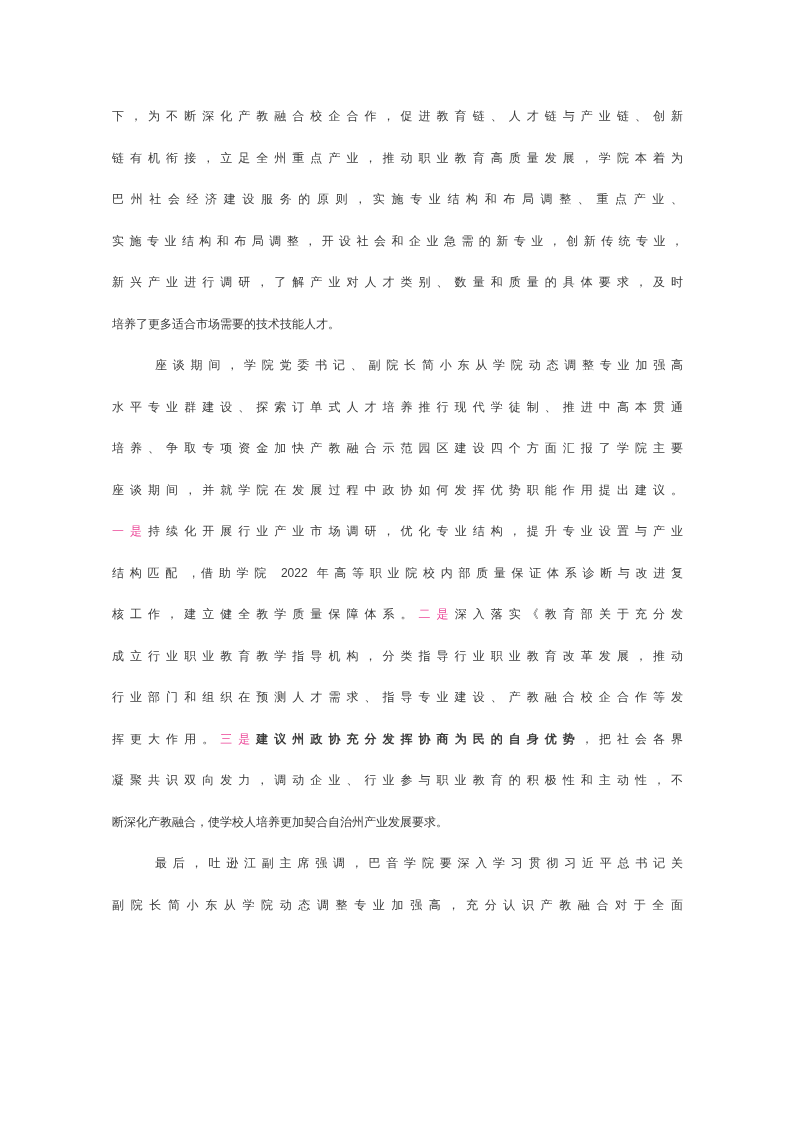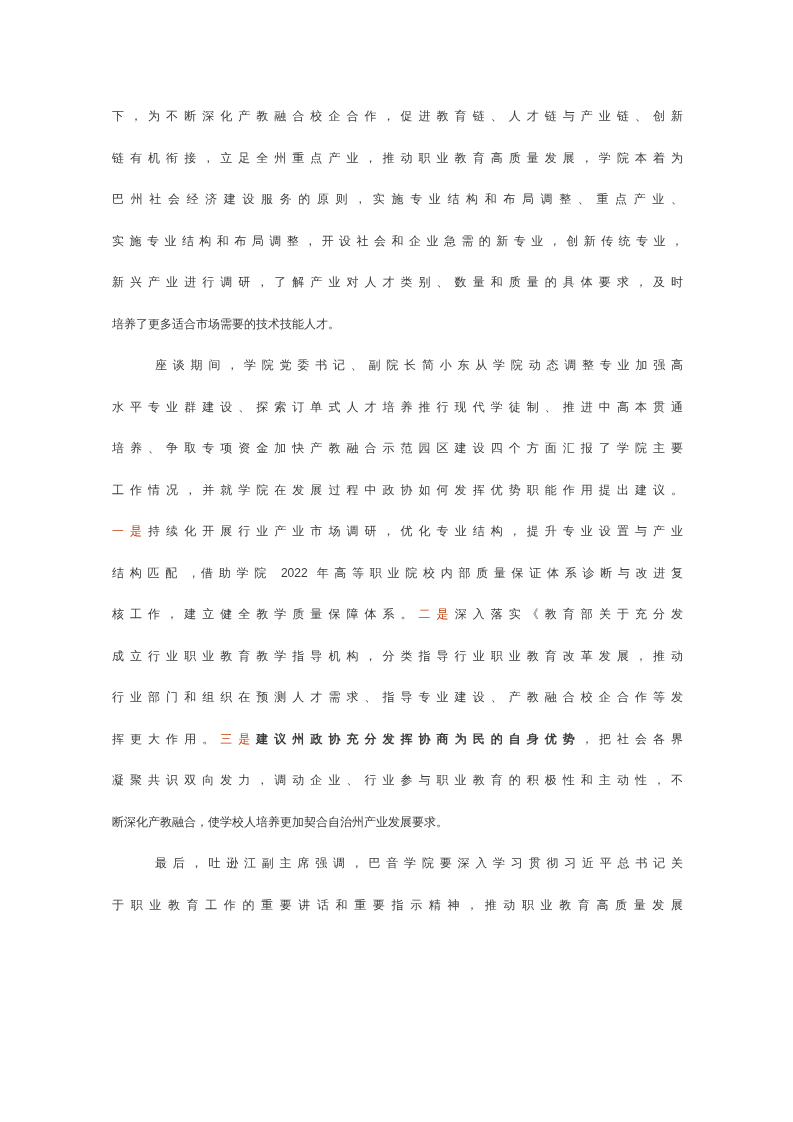--- a/index.html
+++ b/index.html
@@ -32,21 +32,21 @@
     overflow: hidden;
     white-space: normal;
   }
   .text-line.end {
     text-align-last: left;
   }
   .text-line.indent {
     padding-left: 43px;
   }
   .seg-red {
-    color: #c2410c;
+    color: #ec4899;
   }
   .seg-bold {
     font-weight: bold;
   }
 </style>
 </head>
 <body>
 
 <div id="page">
   <div id="doc-body">
@@ -55,28 +55,28 @@
         <div class="text-line"><span class="">链有机衔接，立足全州重点产业，推动职业教育高质量发展，学院本着为</span></div>
         <div class="text-line"><span class="">巴州社会经济建设服务的原则，实施专业结构和布局调整、重点产业、</span></div>
         <div class="text-line"><span class="">实施专业结构和布局调整，开设社会和企业急需的新专业，创新传统专业，</span></div>
         <div class="text-line"><span class="">新兴产业进行调研，了解产业对人才类别、数量和质量的具体要求，及时</span></div>
         <div class="text-line end"><span class="">培养了更多适合市场需要的技术技能人才。</span></div>
       </div>
       <div class="paragraph">
         <div class="text-line indent"><span class="">座谈期间，学院党委书记、副院长简小东从学院动态调整专业加强高</span></div>
         <div class="text-line"><span class="">水平专业群建设、探索订单式人才培养推行现代学徒制、推进中高本贯通</span></div>
         <div class="text-line"><span class="">培养、争取专项资金加快产教融合示范园区建设四个方面汇报了学院主要</span></div>
-        <div class="text-line"><span class="">工作情况，并就学院在发展过程中政协如何发挥优势职能作用提出建议。</span></div>
+        <div class="text-line"><span class="">座谈期间，并就学院在发展过程中政协如何发挥优势职能作用提出建议。</span></div>
         <div class="text-line"><span class="seg-red ">一是</span><span class="">持续化开展行业产业市场调研，优化专业结构，提升专业设置与产业</span></div>
         <div class="text-line"><span class="">结构匹配 ,借助学院 2022 年高等职业院校内部质量保证体系诊断与改进复</span></div>
         <div class="text-line"><span class="">核工作，建立健全教学质量保障体系。</span><span class="seg-red ">二是</span><span class="">深入落实《教育部关于充分发</span></div>
         <div class="text-line"><span class="">成立行业职业教育教学指导机构，分类指导行业职业教育改革发展，推动</span></div>
         <div class="text-line"><span class="">行业部门和组织在预测人才需求、指导专业建设、产教融合校企合作等发</span></div>
         <div class="text-line"><span class="">挥更大作用。</span><span class="seg-red ">三是</span><span class="seg-bold">建议州政协充分发挥协商为民的自身优势</span><span class="">，把社会各界</span></div>
         <div class="text-line"><span class="">凝聚共识双向发力，调动企业、行业参与职业教育的积极性和主动性，不</span></div>
         <div class="text-line end"><span class="">断深化产教融合，使学校人培养更加契合自治州产业发展要求。</span></div>
       </div>
       <div class="paragraph">
         <div class="text-line indent"><span class="">最后，吐逊江副主席强调，巴音学院要深入学习贯彻习近平总书记关</span></div>
-        <div class="text-line"><span class="">于职业教育工作的重要讲话和重要指示精神，推动职业教育高质量发展</span></div>
+        <div class="text-line"><span class="">副院长简小东从学院动态调整专业加强高，充分认识产教融合对于全面</span></div>
       </div>
     </div>
 </div>
 
 </body></html>

